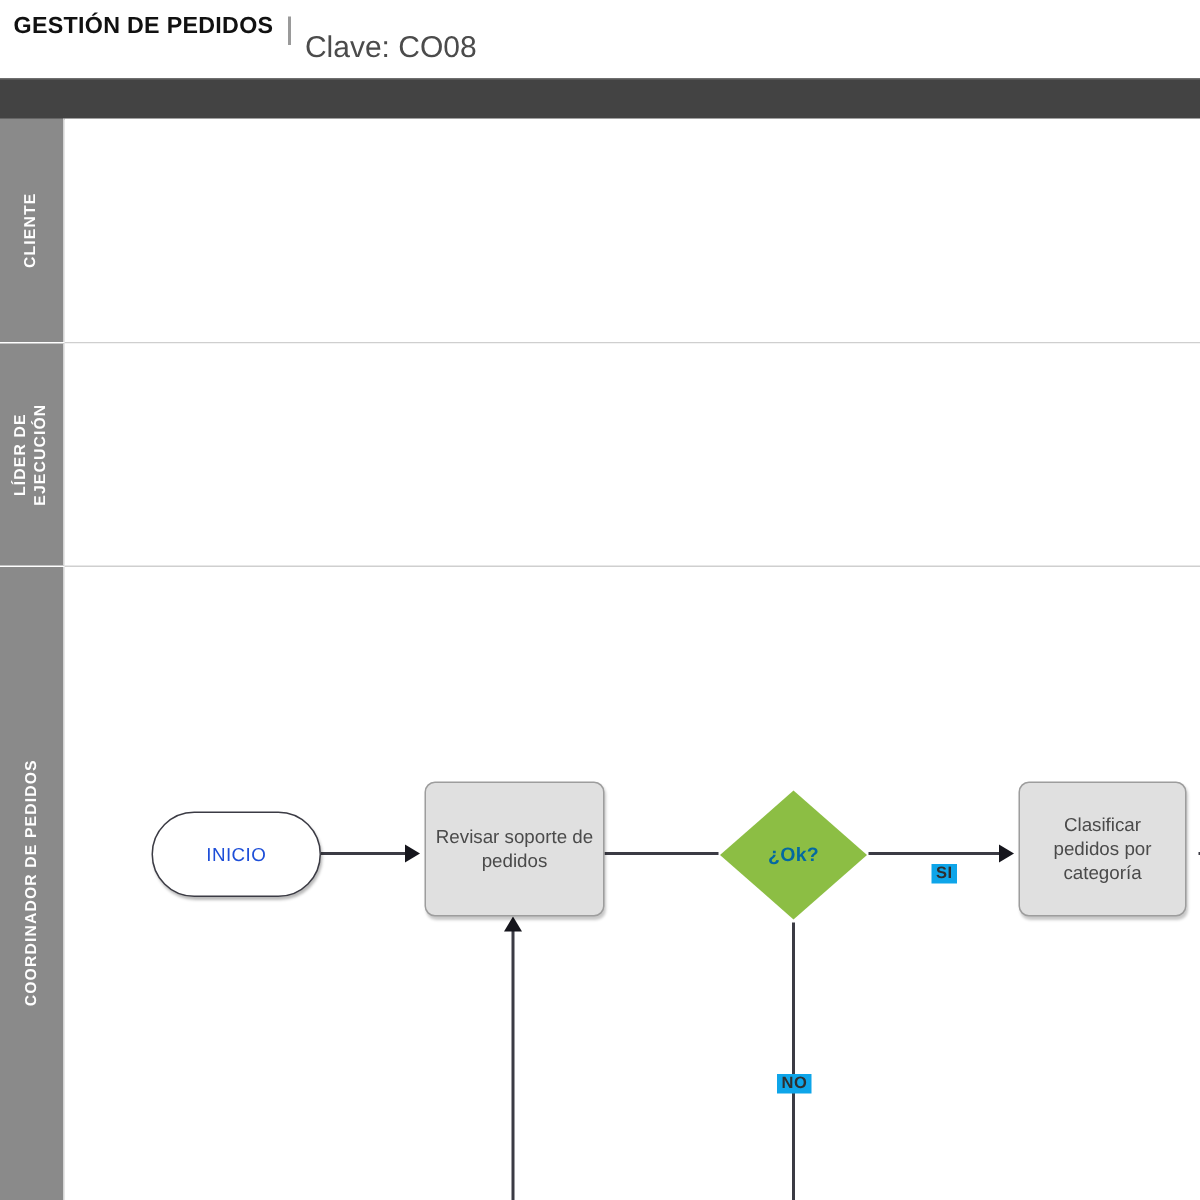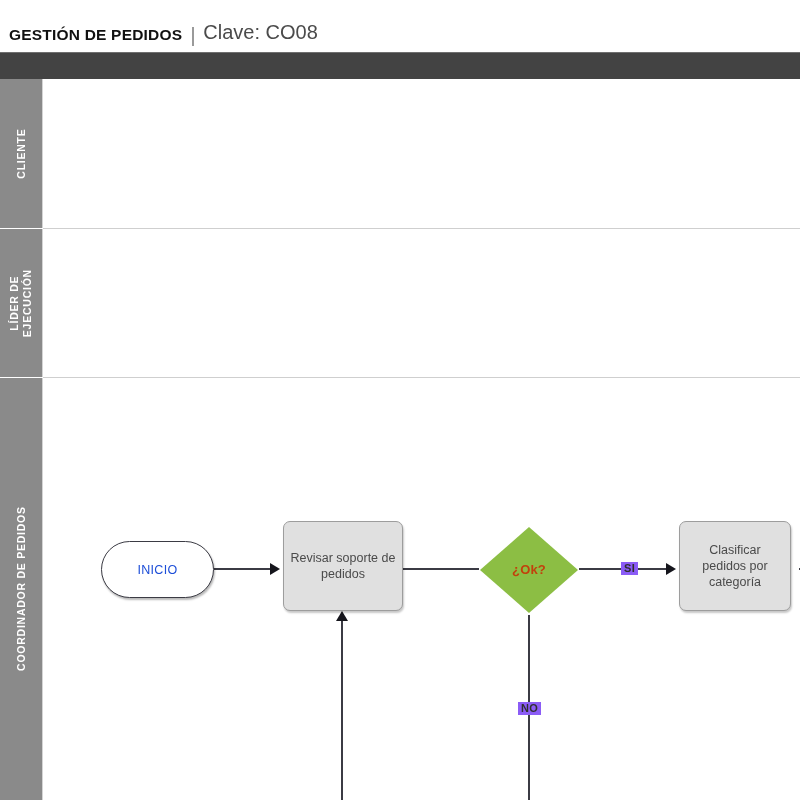--- a/index.html
+++ b/index.html
@@ -26,21 +26,21 @@
   #header {
     position: absolute;
     left: 0; top: 0;
     width: 800px; height: 52px;
     background: #ffffff;
     display: flex;
     align-items: center;
   }
   #header-inner {
     display: flex;
-    align-items: flex-end;
+    align-items: flex-start;
     padding-left: 9px;
   }
   #doc-title {
     font-size: 15.5px;
     font-weight: bold;
     color: #111111;
     letter-spacing: 0.2px;
     white-space: nowrap;
   }
   #title-divider {
@@ -176,21 +176,21 @@
     left: 478px; top: 525px;
     width: 102px; height: 90px;
   }
   #node-ok .diamond {
     position: absolute;
     left: 0; top: 0;
     width: 100%; height: 100%;
   }
   #node-ok .node-text {
     position: relative;
-    color: #c2410c;
+    color: #0369a1;
     font-size: 13px;
     font-weight: bold;
     letter-spacing: 0.2px;
   }
 
   
   .conn {
     position: absolute;
     background: #3b3b44;
   }
@@ -205,27 +205,28 @@
     border-bottom: 6px solid transparent;
     border-left: 10px solid #15151c;
   }
   .arrow-up {
     border-left: 6px solid transparent;
     border-right: 6px solid transparent;
     border-bottom: 10px solid #15151c;
   }
   .edge-label {
     position: absolute;
-    background: #8b5cf6;
+    background: #0ea5e9;
     font-size: 11px;
     font-weight: bold;
     color: #2f2f2f;
     letter-spacing: 0.4px;
     padding: 1px 3px;
     line-height: 1;
+    margin-top: 14px;
   }
 </style>
 </head>
 <body>
 
 <div id="page">
 
   <div id="header">
     <div id="header-inner">
       <span id="doc-title">GESTIÓN DE PEDIDOS</span>

